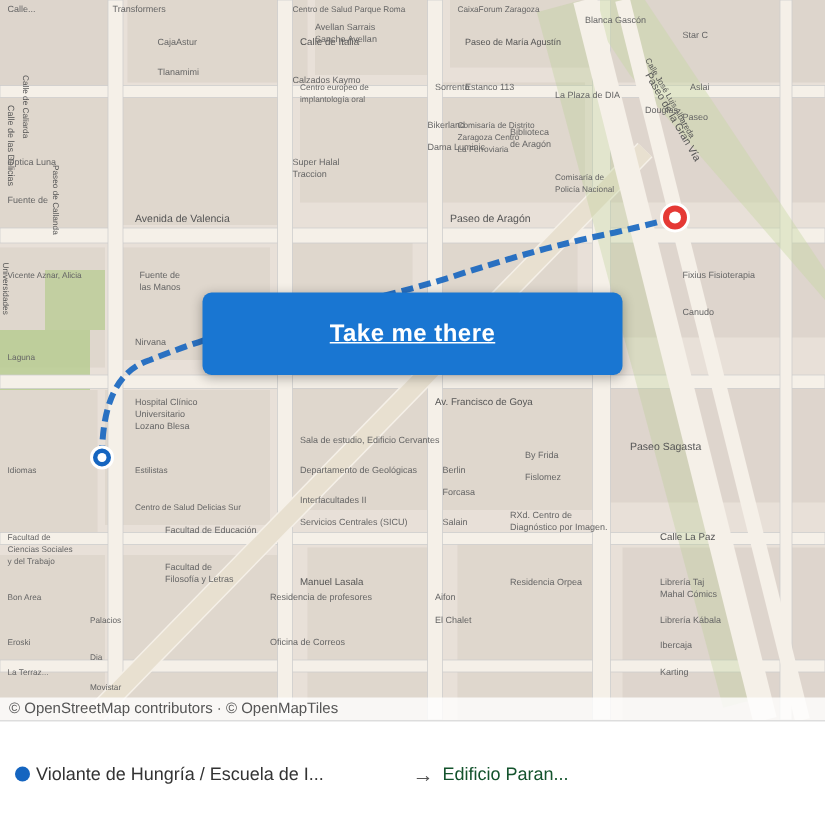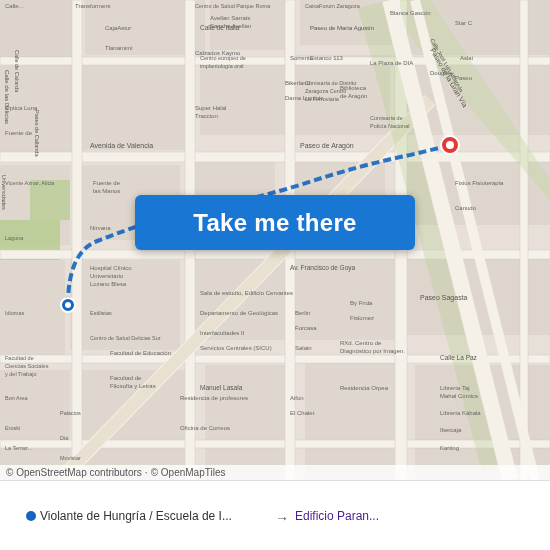--- a/index.html
+++ b/index.html
@@ -40,23 +40,24 @@
       align-items: center;
       justify-content: center;
       cursor: pointer;
       z-index: 10;
       border: none;
       box-shadow: 0 2px 8px rgba(0,0,0,0.3);
     }
 
     #take-me-there-btn span {
       color: white;
-      font-size: 24px;
+      font-size: 16px;
       font-weight: 600;
       letter-spacing: 0.3px;
+      text-decoration: underline;
     }
 
     
     #attribution {
       position: absolute;
       bottom: 0;
       left: 0;
       width: 100%;
       font-size: 10px;
       color: #555;
@@ -74,21 +75,21 @@
       align-items: center;
       border-top: 1px solid #ddd;
       position: relative;
       z-index: 20;
     }
 
     .route-info {
       display: flex;
       align-items: center;
       flex: 1;
-      padding: 0 26px;
+      padding: 0 10px;
     }
 
     .route-dot {
       width: 10px;
       height: 10px;
       border-radius: 50%;
       background: #1565c0;
       margin-right: 4px;
       flex-shrink: 0;
     }
@@ -104,21 +105,21 @@
 
     .arrow-separator {
       font-size: 14px;
       color: #555;
       padding: 0 6px;
       flex-shrink: 0;
     }
 
     .route-end-text {
       font-size: 12px;
-      color: #4c1d95;
+      color: #14532d;
       flex: 1;
       white-space: nowrap;
       overflow: hidden;
       text-overflow: ellipsis;
     }
 
     
     .moovit-logo {
       padding: 0 12px;
       display: flex;

